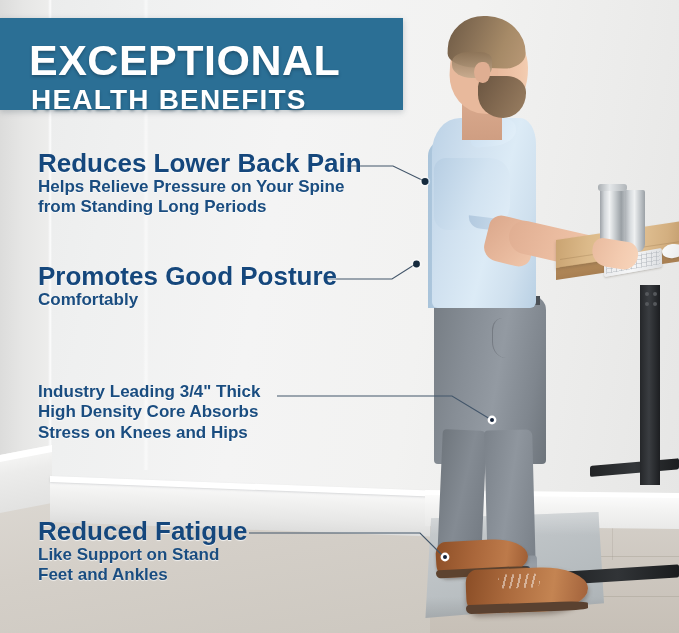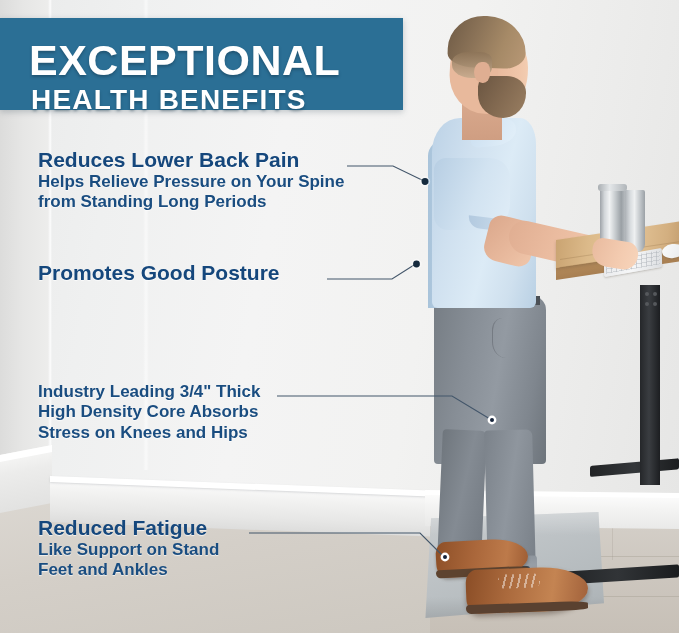--- a/index.html
+++ b/index.html
@@ -335,21 +335,21 @@
     position:absolute;left:31px;top:68px;
     font-size:28px;line-height:1;font-weight:bold;letter-spacing:1.2px;
     color:#ffffff;
     text-shadow:0 2px 3px rgba(20,50,70,.45);
     white-space:nowrap;
   }
 
   
   .benefit{position:absolute;}
   .b-title{
-    font-size:21px;font-weight:bold;line-height:1.08;
+    font-size:26px;font-weight:bold;line-height:1.08;
     color:#15477c;white-space:nowrap;
     text-shadow:0 1px 1px rgba(255,255,255,.75);
   }
   .b-body{
     font-size:17px;line-height:1.20;font-weight:normal;
     color:#1a4d80;
     text-shadow:0 1px 1px rgba(255,255,255,.7);
   }
   .b-body div{white-space:nowrap;font-weight:bold;}
 
@@ -482,20 +482,21 @@
     <div class="b-title">Reduces Lower Back Pain</div>
     <div class="b-body">
       <div>Helps Relieve Pressure on Your Spine</div>
       <div>from Standing Long Periods</div>
     </div>
   </div>
 
   <div class="benefit" id="b2">
     <div class="b-title">Promotes Good Posture</div>
     <div class="b-body">
+      <div>Comfortably</div>
     </div>
   </div>
 
   <div class="benefit" id="b3">
     <div class="b-body">
       <div>Industry Leading 3/4" Thick</div>
       <div>High Density Core Absorbs</div>
       <div>Stress on Knees and Hips</div>
     </div>
   </div>

